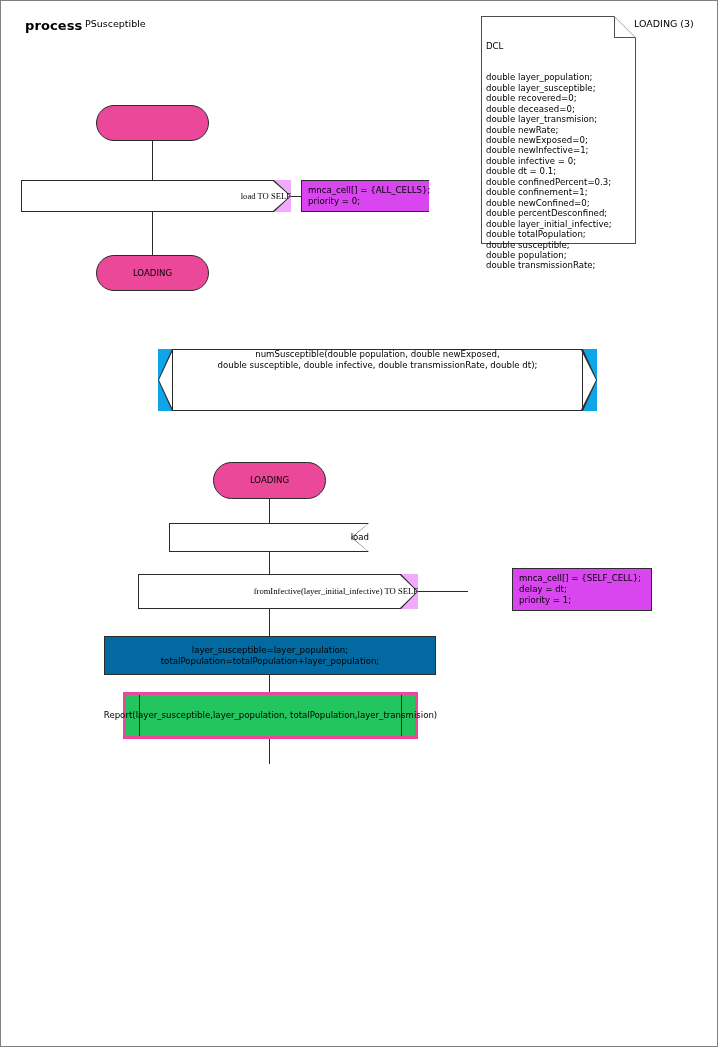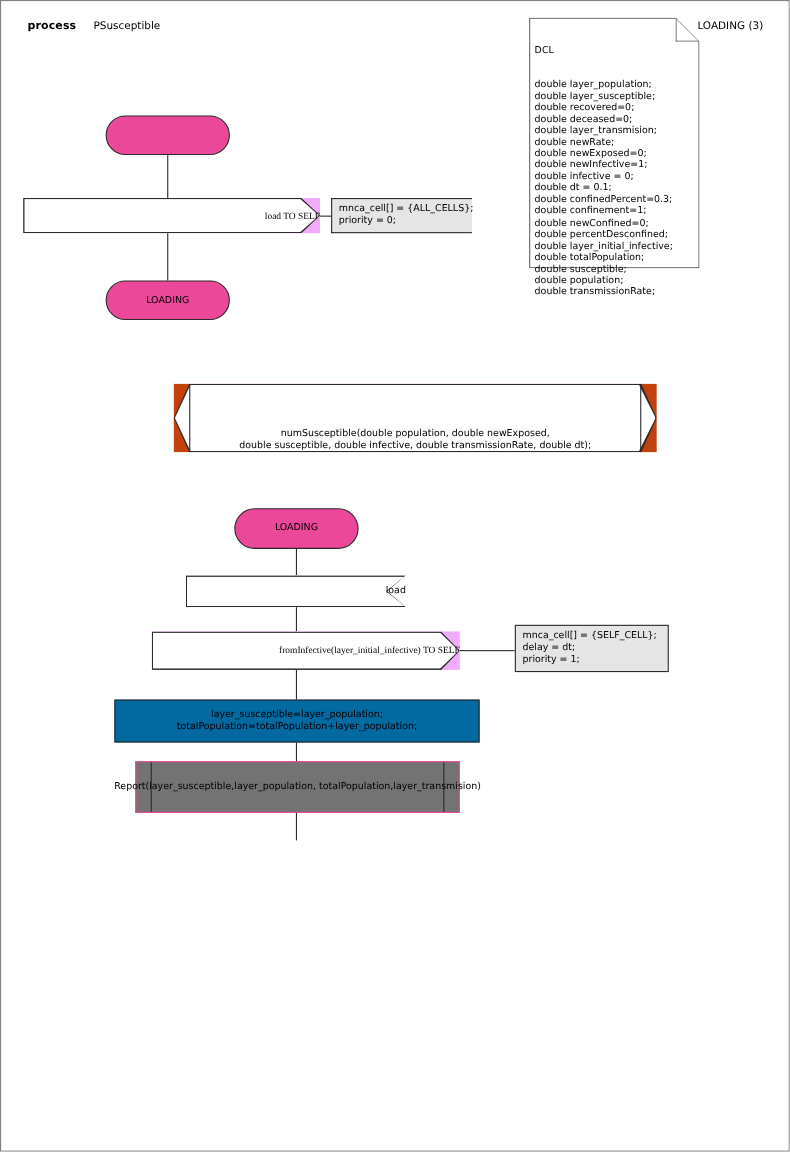--- a/index.html
+++ b/index.html
@@ -16,21 +16,21 @@
   #page {
     position: relative;
     width: 718px; height: 1047px;
     border: 1px solid #808080;
     background: #fff;
   }
 
   
   .hdr-process {
     position: absolute; left: 24px; top: 17px;
-    font-size: 10px; font-weight: bold; letter-spacing: .1px;
+    font-size: 13px; font-weight: bold; letter-spacing: .1px;
   }
   .hdr-name {
     position: absolute; left: 84px; top: 17px;
     font-size: 9.5px;
   }
   .hdr-state {
     position: absolute; left: 633px; top: 17px;
     font-size: 9.5px;
   }
 
@@ -125,22 +125,22 @@
   
   .task {
     position: absolute;
     background: #0369a1; border: 1px solid #2b2b2b;
     display: flex; align-items: center; justify-content: center;
   }
 
   
   .macro {
     position: absolute;
-    background: #c2410c;
-    display: flex; align-items: flex-end; justify-content: center;
+    background: #0ea5e9;
+    display: flex; align-items: flex-start; justify-content: center;
   }
   .macro .shape {
     position: absolute; inset: 0;
     background: #2b2b2b;
     clip-path: polygon(14px 0, calc(100% - 14px) 0, 100% 50%, calc(100% - 14px) 100%,
                        14px 100%, 0 50%);
   }
   .macro .shape::after {
     content:""; position:absolute; left:1px; top:1px;
     width: calc(100% - 2px); height: calc(100% - 2px);
@@ -150,49 +150,50 @@
   }
   .macro .inner {
     position: absolute; left: 14px; top: 0; right: 14px; bottom: 0;
     border-left: 1px solid #2b2b2b; border-right: 1px solid #2b2b2b;
   }
   .macro .lbl { position: relative; z-index: 2; }
 
   
   .proccall {
     position: absolute;
-    background: #737373; border: 1px solid #ec4899;
+    background: #22c55e; border: 3px solid #ec4899;
   }
   .proccall .bar-l, .proccall .bar-r {
     position: absolute; top: 0; bottom: 0; width: 1px; background: #2b2b2b;
   }
   .proccall .bar-l { left: 13px; }
   .proccall .bar-r { right: 13px; }
   .proccall .lbl {
     position: absolute; left: -28px; right: -28px; top: 0; bottom: 0;
     display: flex; align-items: center; justify-content: center;
     z-index: 3;
   }
   .proccall .lbl span { background: transparent; }
 
   
   .comment {
     position: absolute;
-    background: #e5e5e5;
+    background: #d946ef;
     font-size: 8.6px; line-height: 11.2px; white-space: pre;
     padding: 4px 5px 16px 6px;
   }
   .comment.bracket {
     border-top: 1px solid #2b2b2b;
     border-bottom: 1px solid #2b2b2b;
     border-left: 1px solid #2b2b2b;
     border-right: none;
   }
   .comment.boxed {
     border: 1px solid #2b2b2b;
+    margin-left: 44px;
   }
 </style>
 </head>
 <body>
 
 <div id="page">
 
   <div class="hdr-process">process</div>
   <div class="hdr-name">PSusceptible</div>
   <div class="hdr-state">LOADING (3)</div>

